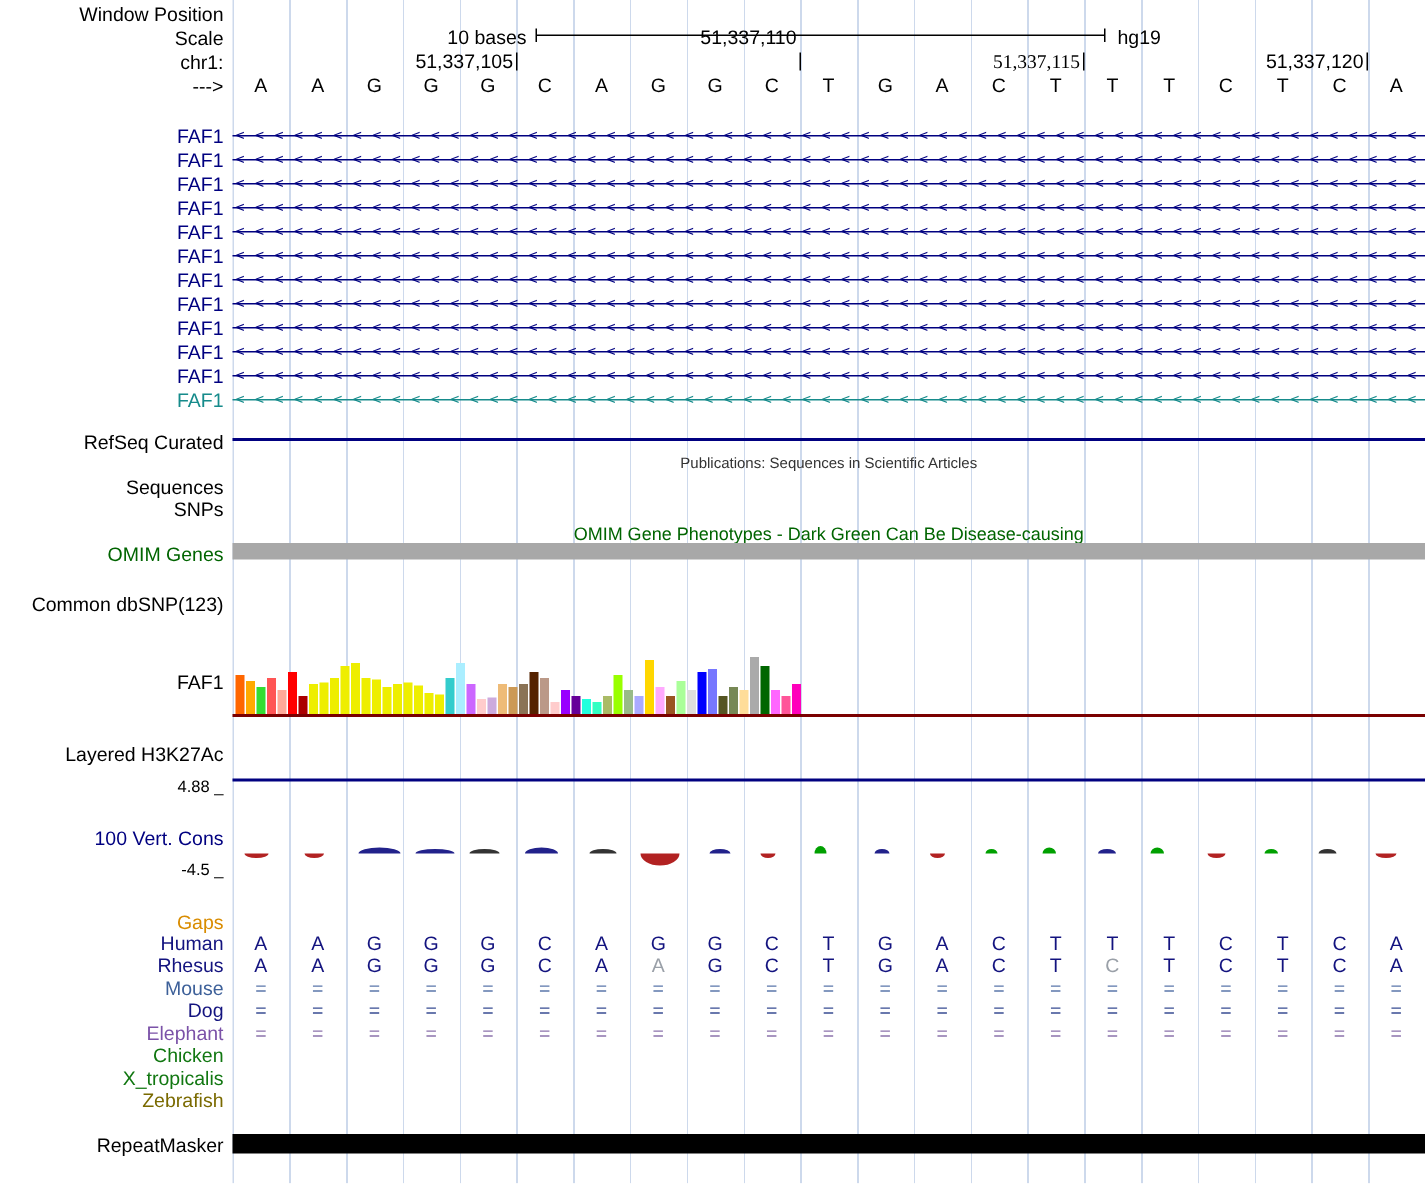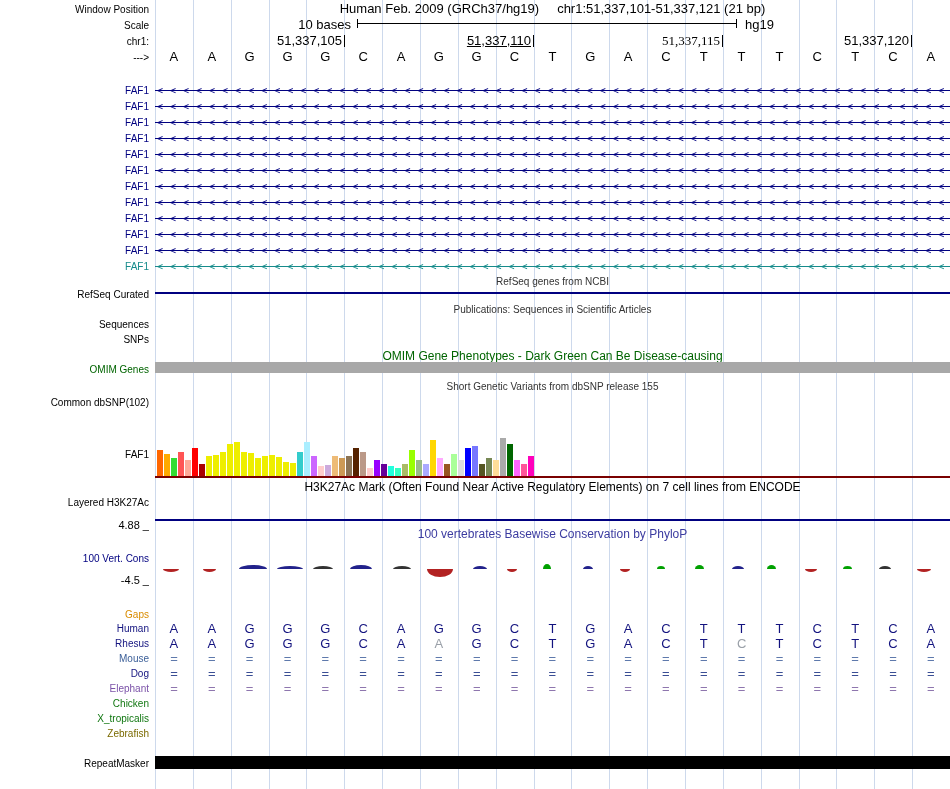--- a/index.html
+++ b/index.html
@@ -1,19 +1,19 @@
 <!DOCTYPE html>
 <html><head>
 <meta charset="utf-8">
 <style>
   html,body{margin:0;padding:0;background:#fff}
   .browser{position:relative;width:950px;height:789px;background:#fff;
     font-family:"Liberation Sans","DejaVu Sans",sans-serif;overflow:hidden;color:#000}
   .labels{position:absolute;left:0;top:0;width:152px;height:100%;background:#fff;z-index:2}
-  .label{position:absolute;right:3px;font-size:10px;line-height:15px;white-space:nowrap;color:#000}
+  .label{position:absolute;right:3px;font-size:13px;line-height:15px;white-space:nowrap;color:#000}
   .label.small{font-size:11px}
   .tracks{position:absolute;left:155px;top:0;width:795px;height:789px;
     background:repeating-linear-gradient(90deg,#CDD9EC 0,#CDD9EC 1px,transparent 1px,transparent 37.857px)}
   .ctitle{position:absolute;left:0;width:100%;text-align:center;font-size:12px;line-height:14px;white-space:nowrap}
   .ctitle.big{font-size:13px}
   .ctitle.small{font-size:10px;line-height:12px}
   .hline{position:absolute;left:0;width:100%}
   .cells-row{position:absolute;left:0;width:100%;display:flex;font-size:13px;line-height:15px}
   .cell{flex:0 0 calc(100%/21);text-align:center;overflow:visible}
   .gene-row{position:absolute;left:0;width:100%;height:16px}
@@ -31,32 +31,29 @@
   .cons-mark{position:absolute}
   .overlay{position:absolute;left:0;top:0;width:100%;height:100%}
 </style>
 </head>
 <body>
 
 <div class="browser">
 
   <div class="tracks">
 
-    <div class="ctitle big" style="top:2px"><span>Human Feb. 2009 (GRCh37/hg19)</span><span style="display:inline-block;width:18px"></span><span>chr1:51,337,101-51,337,121 (21 bp)</span></div>
 
     <div class="scale-text" style="left:200px;top:18px">10 bases</div>
     <div class="scale-bar" style="left:202px;top:19px;width:378px"></div>
     <div class="hg19" style="left:590px;top:18px">hg19</div>
 
-    <div class="ctitle small" style="top:276px;color:#333333">RefSeq genes from NCBI</div>
     <div class="hline" style="top:292px;height:2px;background:#000080"></div>
     <div class="ctitle small" style="top:304px;color:#333333">Publications: Sequences in Scientific Articles</div>
     <div class="ctitle" style="top:349px;color:#006400">OMIM Gene Phenotypes - Dark Green Can Be Disease-causing</div>
     <div class="hline" style="top:362px;height:11px;background:#A8A8A8"></div>
-    <div class="ctitle small" style="top:381px;color:#333333">Short Genetic Variants from dbSNP release 155</div>
 
     <div class="gtex-bars" style="left:2px;top:434px;height:42px">
         <span class="gtex-bar" style="height: 26px; background: rgb(255, 102, 0);"></span>
         <span class="gtex-bar" style="height: 22px; background: rgb(255, 170, 0);"></span>
         <span class="gtex-bar" style="height: 18px; background: rgb(51, 221, 51);"></span>
         <span class="gtex-bar" style="height: 24px; background: rgb(255, 85, 85);"></span>
         <span class="gtex-bar" style="height: 16px; background: rgb(255, 170, 153);"></span>
         <span class="gtex-bar" style="height: 28px; background: rgb(255, 0, 0);"></span>
         <span class="gtex-bar" style="height: 12px; background: rgb(170, 0, 0);"></span>
         <span class="gtex-bar" style="height: 20px; background: rgb(238, 238, 0);"></span>
@@ -102,24 +99,22 @@
         <span class="gtex-bar" style="height: 18px; background: rgb(119, 136, 85);"></span>
         <span class="gtex-bar" style="height: 16px; background: rgb(255, 221, 153);"></span>
         <span class="gtex-bar" style="height: 38px; background: rgb(170, 170, 170);"></span>
         <span class="gtex-bar" style="height: 32px; background: rgb(0, 102, 0);"></span>
         <span class="gtex-bar" style="height: 16px; background: rgb(255, 102, 255);"></span>
         <span class="gtex-bar" style="height: 12px; background: rgb(255, 85, 153);"></span>
         <span class="gtex-bar" style="height: 20px; background: rgb(255, 0, 187);"></span>
       </div>
     <div class="hline" style="top:476px;height:2px;background:#7A0000"></div>
 
-    <div class="ctitle" style="top:480px">H3K27Ac Mark (Often Found Near Active Regulatory Elements) on 7 cell lines from ENCODE</div>
     <div class="hline" style="top:519px;height:2px;background:#000080"></div>
 
-    <div class="ctitle" style="top:527px;color:#3B3BA0">100 vertebrates Basewise Conservation by PhyloP</div>
     <div class="overlay">
         <div class="cons-mark" style="left: 8px; width: 16px; height: 3px; background: rgb(178, 34, 34); top: 569px; border-radius: 0px 0px 50% 50% / 0px 0px 100% 100%;"></div>
         <div class="cons-mark" style="left: 48px; width: 13px; height: 3px; background: rgb(178, 34, 34); top: 569px; border-radius: 0px 0px 50% 50% / 0px 0px 100% 100%;"></div>
         <div class="cons-mark" style="left: 84px; width: 28px; height: 4px; background: rgb(34, 34, 139); top: 565px; border-radius: 50% 50% 0px 0px / 100% 100% 0px 0px;"></div>
         <div class="cons-mark" style="left: 122px; width: 26px; height: 3px; background: rgb(34, 34, 139); top: 566px; border-radius: 50% 50% 0px 0px / 100% 100% 0px 0px;"></div>
         <div class="cons-mark" style="left: 158px; width: 20px; height: 3px; background: rgb(51, 51, 51); top: 566px; border-radius: 50% 50% 0px 0px / 100% 100% 0px 0px;"></div>
         <div class="cons-mark" style="left: 195px; width: 22px; height: 4px; background: rgb(34, 34, 139); top: 565px; border-radius: 50% 50% 0px 0px / 100% 100% 0px 0px;"></div>
         <div class="cons-mark" style="left: 238px; width: 18px; height: 3px; background: rgb(51, 51, 51); top: 566px; border-radius: 50% 50% 0px 0px / 100% 100% 0px 0px;"></div>
         <div class="cons-mark" style="left: 272px; width: 26px; height: 8px; background: rgb(178, 34, 34); top: 569px; border-radius: 0px 0px 50% 50% / 0px 0px 100% 100%;"></div>
         <div class="cons-mark" style="left: 318px; width: 14px; height: 3px; background: rgb(34, 34, 139); top: 566px; border-radius: 50% 50% 0px 0px / 100% 100% 0px 0px;"></div>
@@ -134,21 +129,21 @@
         <div class="cons-mark" style="left: 650px; width: 12px; height: 3px; background: rgb(178, 34, 34); top: 569px; border-radius: 0px 0px 50% 50% / 0px 0px 100% 100%;"></div>
         <div class="cons-mark" style="left: 688px; width: 9px; height: 3px; background: rgb(0, 160, 0); top: 566px; border-radius: 50% 50% 0px 0px / 100% 100% 0px 0px;"></div>
         <div class="cons-mark" style="left: 724px; width: 12px; height: 3px; background: rgb(51, 51, 51); top: 566px; border-radius: 50% 50% 0px 0px / 100% 100% 0px 0px;"></div>
         <div class="cons-mark" style="left: 762px; width: 14px; height: 3px; background: rgb(178, 34, 34); top: 569px; border-radius: 0px 0px 50% 50% / 0px 0px 100% 100%;"></div>
       </div>
 
 
     <div class="hline" style="top:756px;height:13px;background:#000000"></div>
   <div class="ruler-num" style="left: 189px; top: 34px;">51,337,105</div>
       <div class="ruler-tick" style="left: 189px; top: 35px;"></div>
-      <div class="ruler-num" style="left: 378px; top: 34px; text-decoration: underline;">51,337,110</div>
+      <div class="ruler-num" style="left: 378px; top: 18px;">51,337,110</div>
       <div class="ruler-tick" style="left: 378px; top: 35px;"></div>
       <div class="ruler-num" style="left: 567px; top: 34px; font-family: Liberation Serif, serif;">51,337,115</div>
       <div class="ruler-tick" style="left: 567px; top: 35px;"></div>
       <div class="ruler-num" style="left: 756px; top: 34px;">51,337,120</div>
       <div class="ruler-tick" style="left: 756px; top: 35px;"></div>
       <div class="cells-row" style="top: 49px; color: rgb(0, 0, 0);">
         <span class="cell">A</span>
         <span class="cell">A</span>
         <span class="cell">G</span>
         <span class="cell">G</span>
@@ -338,21 +333,21 @@
   <div class="labels">
     <div class="label" style="top:2px">Window Position</div>
     <div class="label" style="top:18px">Scale</div>
     <div class="label" style="top:34px">chr1:</div>
     <div class="label" style="top:50px">---&gt;</div>
 
     <div class="label" style="top:287px">RefSeq Curated</div>
     <div class="label" style="top:317px">Sequences</div>
     <div class="label" style="top:332px">SNPs</div>
     <div class="label" style="top:362px;color:#006400">OMIM Genes</div>
-    <div class="label" style="top:395px">Common dbSNP(102)</div>
+    <div class="label" style="top:395px">Common dbSNP(123)</div>
     <div class="label" style="top:447px">FAF1</div>
     <div class="label" style="top:495px">Layered H3K27Ac</div>
     <div class="label small" style="top:518px">4.88 _</div>
     <div class="label" style="top:551px;color:#000080">100 Vert. Cons</div>
     <div class="label small" style="top:573px">-4.5 _</div>
     <div class="label" style="top:607px;color:#D98C00">Gaps</div>
 
     <div class="label" style="top:756px">RepeatMasker</div>
   <div class="label" style="top: 83px; color: rgb(0, 0, 128); line-height: 16px;">FAF1</div>
       <div class="label" style="top: 99px; color: rgb(0, 0, 128); line-height: 16px;">FAF1</div>

